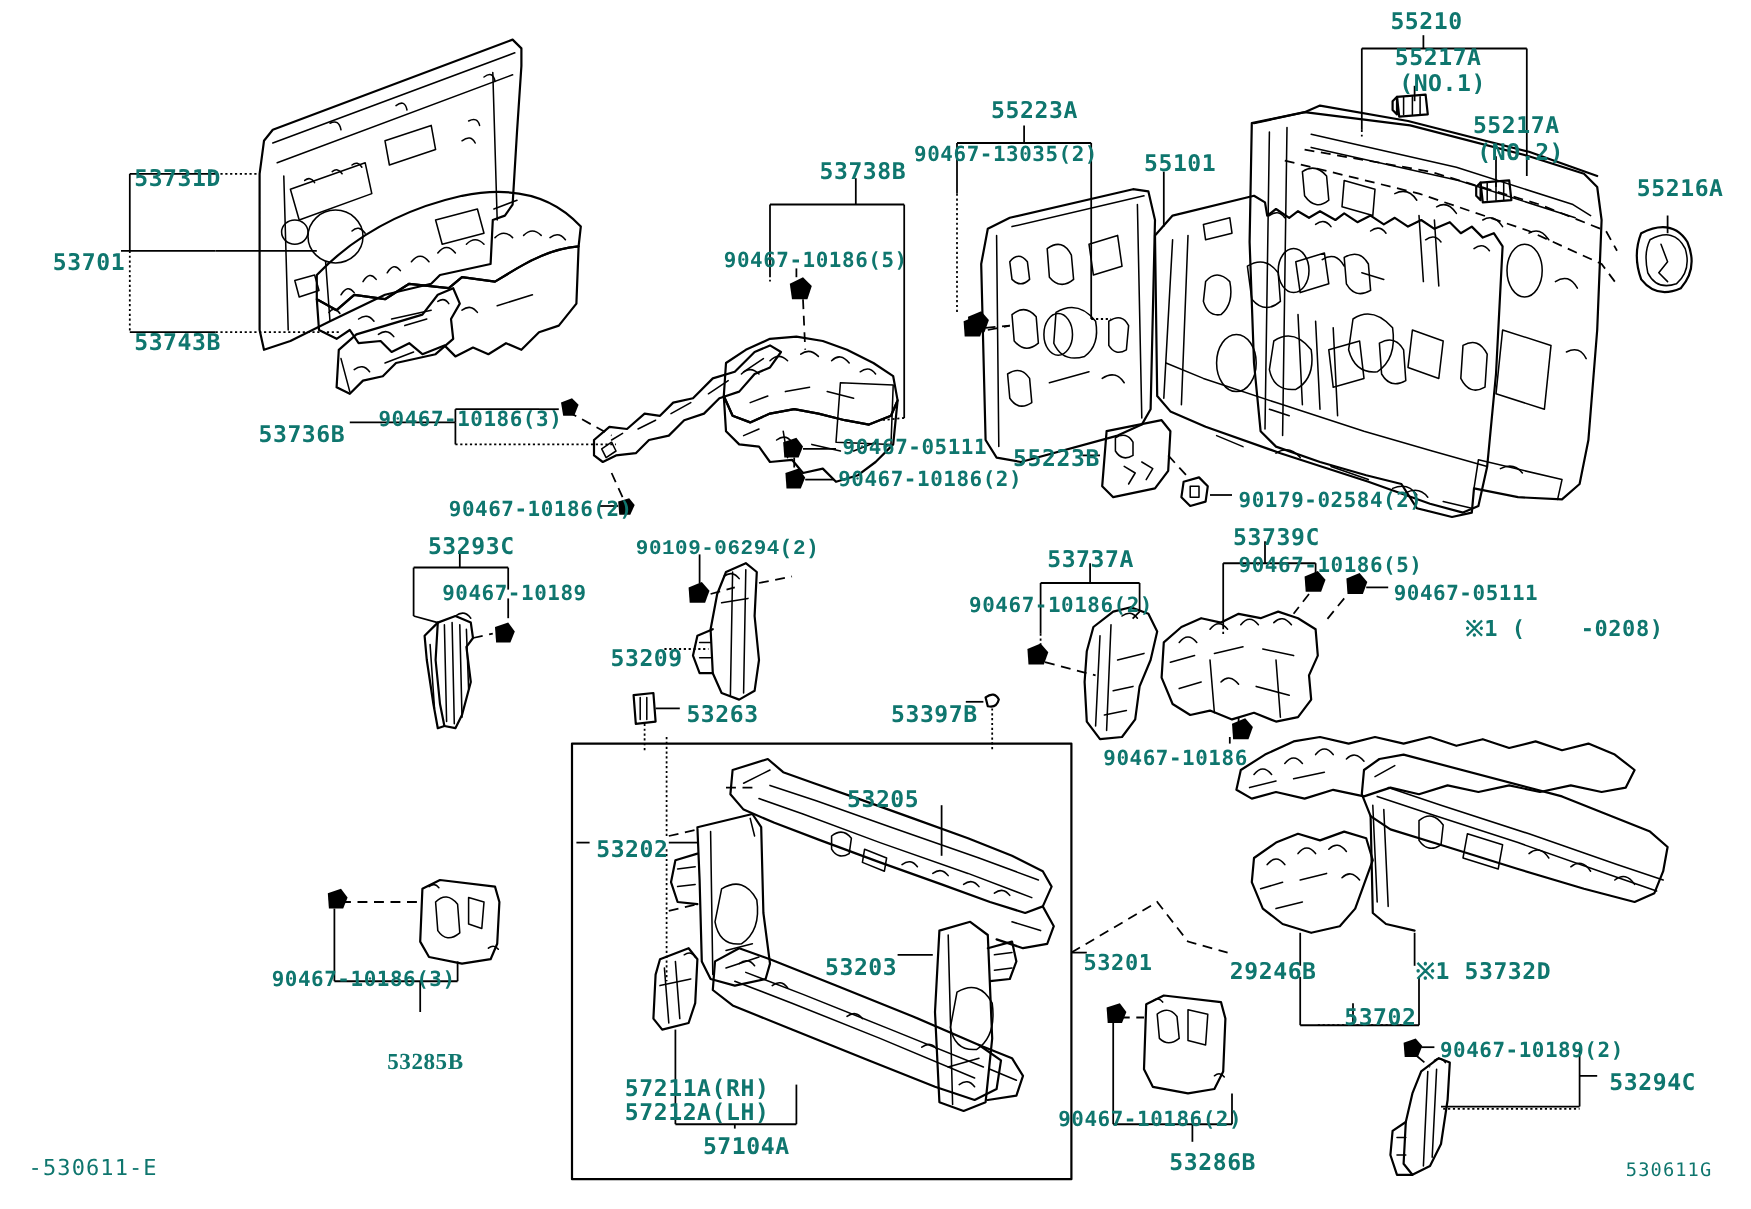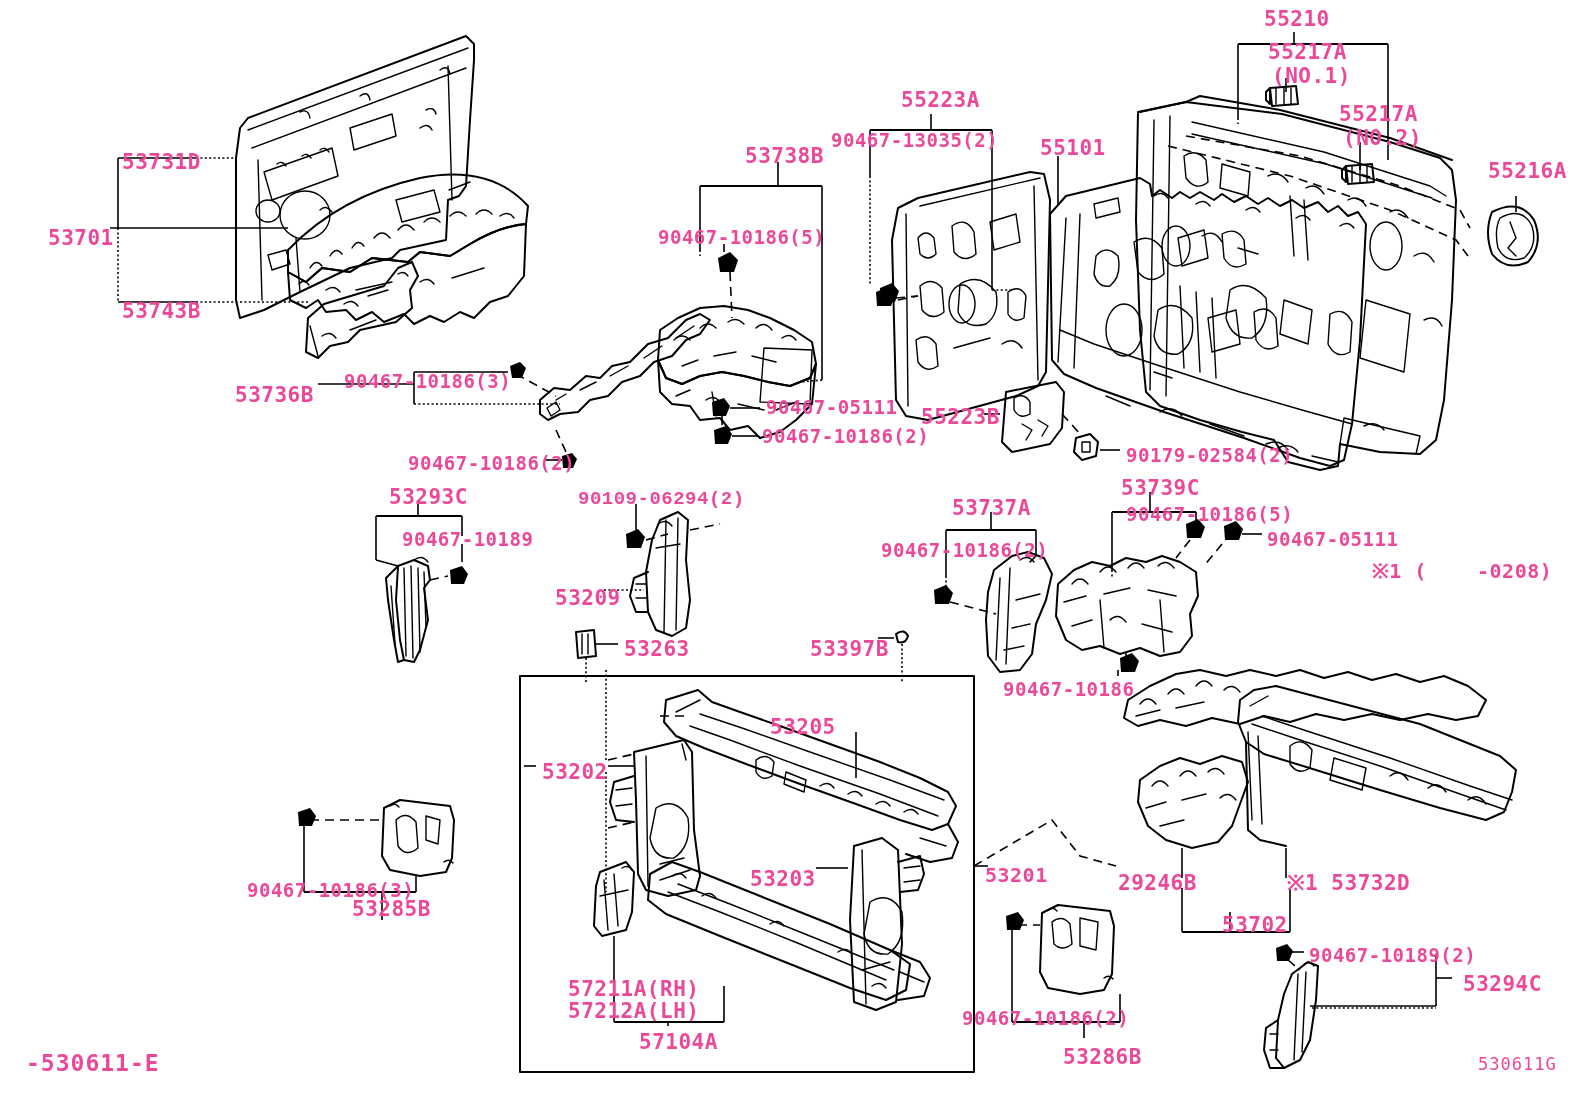--- a/index.html
+++ b/index.html
@@ -7,21 +7,21 @@
     position:relative;
     width:1592px;
     height:1099px;
     background:#ffffff;
     overflow:hidden;
     font-family:"DejaVu Sans Mono","Liberation Mono",monospace;
   }
   #art{position:absolute;left:0;top:0;width:1592px;height:1099px;}
   .lbl{
     position:absolute;
-    color:#ec4899;
+    color:#0f766e;
     font-family:"DejaVu Sans Mono","Liberation Mono",monospace;
     font-weight:bold;
     font-size:21px;
     letter-spacing:0.5px;
     white-space:pre;
     line-height:1.05;
   }
   .lbl.dwg{font-weight:normal;font-size:17px;letter-spacing:1px;}
 </style>
 </head>
@@ -647,34 +647,34 @@
       <div class="lbl" style="left: 578px; top: 490px; font-size: 19px; font-family: Liberation Mono, monospace;">90109-06294(2)</div>
       <div class="lbl" style="left: 555px; top: 587px; font-size: 21px;">53209</div>
       <div class="lbl" style="left: 624px; top: 638px; font-size: 21px;">53263</div>
       <div class="lbl" style="left: 810px; top: 638px; font-size: 21px;">53397B</div>
       <div class="lbl" style="left: 952px; top: 497px; font-size: 21px;">53737A</div>
       <div class="lbl" style="left: 881px; top: 541px; font-size: 19px;">90467-10186(2)</div>
       <div class="lbl" style="left: 1003px; top: 680px; font-size: 19px;">90467-10186</div>
       <div class="lbl" style="left: 1121px; top: 477px; font-size: 21px;">53739C</div>
       <div class="lbl" style="left: 1126px; top: 505px; font-size: 19px;">90467-10186(5)</div>
       <div class="lbl" style="left: 1267px; top: 530px; font-size: 19px;">90467-05111</div>
-      <div class="lbl" style="left: 1332px; top: 561px; font-size: 20px; margin-left: 40px;">※1 (    -0208)</div>
+      <div class="lbl" style="left: 1332px; top: 561px; font-size: 20px;">※1 (    -0208)</div>
       <div class="lbl" style="left: 247px; top: 881px; font-size: 19px;">90467-10186(3)</div>
-      <div class="lbl" style="left: 352px; top: 898px; font-size: 21px;">53285B</div>
+      <div class="lbl" style="left: 352px; top: 954px; font-size: 21px; font-family: Liberation Serif, serif;">53285B</div>
       <div class="lbl" style="left: 542px; top: 761px; font-size: 21px;">53202</div>
       <div class="lbl" style="left: 770px; top: 716px; font-size: 21px;">53205</div>
       <div class="lbl" style="left: 750px; top: 868px; font-size: 21px;">53203</div>
       <div class="lbl" style="left: 985px; top: 865px; font-size: 20px;">53201</div>
       <div class="lbl" style="left: 568px; top: 978px; font-size: 21px;">57211A(RH)</div>
       <div class="lbl" style="left: 568px; top: 1000px; font-size: 21px;">57212A(LH)</div>
       <div class="lbl" style="left: 639px; top: 1031px; font-size: 21px;">57104A</div>
       <div class="lbl" style="left: 962px; top: 1009px; font-size: 19px;">90467-10186(2)</div>
       <div class="lbl" style="left: 1063px; top: 1046px; font-size: 21px;">53286B</div>
       <div class="lbl" style="left: 1118px; top: 872px; font-size: 21px;">29246B</div>
       <div class="lbl" style="left: 1287px; top: 872px; font-size: 21px;">※1 53732D</div>
       <div class="lbl" style="left: 1222px; top: 914px; font-size: 21px;">53702</div>
       <div class="lbl" style="left: 1309px; top: 946px; font-size: 19px;">90467-10189(2)</div>
       <div class="lbl" style="left: 1463px; top: 973px; font-size: 21px;">53294C</div>
-      <div class="lbl dwg" style="left: 26px; top: 1051px; font-size: 23px; font-weight: bold;">-530611-E</div>
+      <div class="lbl dwg" style="left: 26px; top: 1051px; font-size: 20px; font-weight: normal;">-530611-E</div>
       <div class="lbl dwg" style="left: 1478px; top: 1056px; font-size: 17px; font-weight: normal; text-align: right;">530611G</div>
     </div>
 
 </div>
 
 </body></html>

